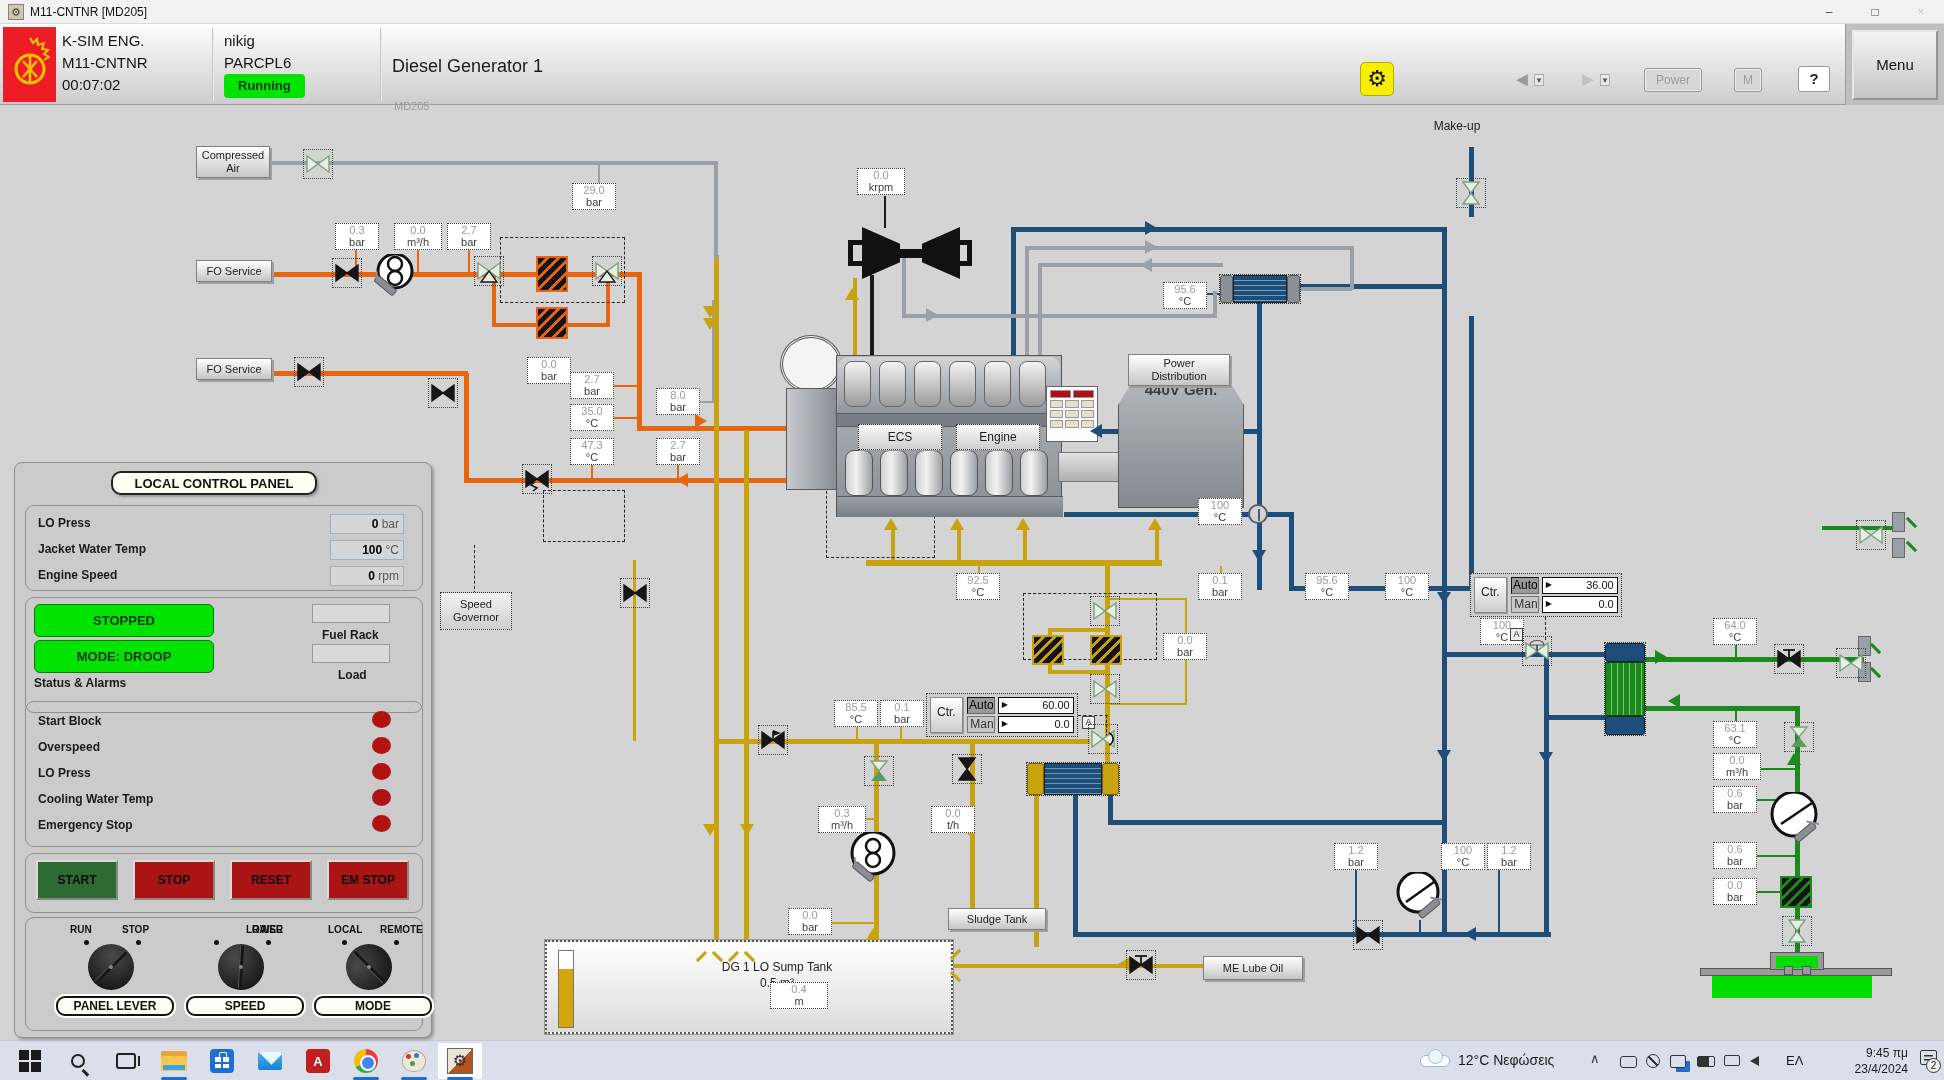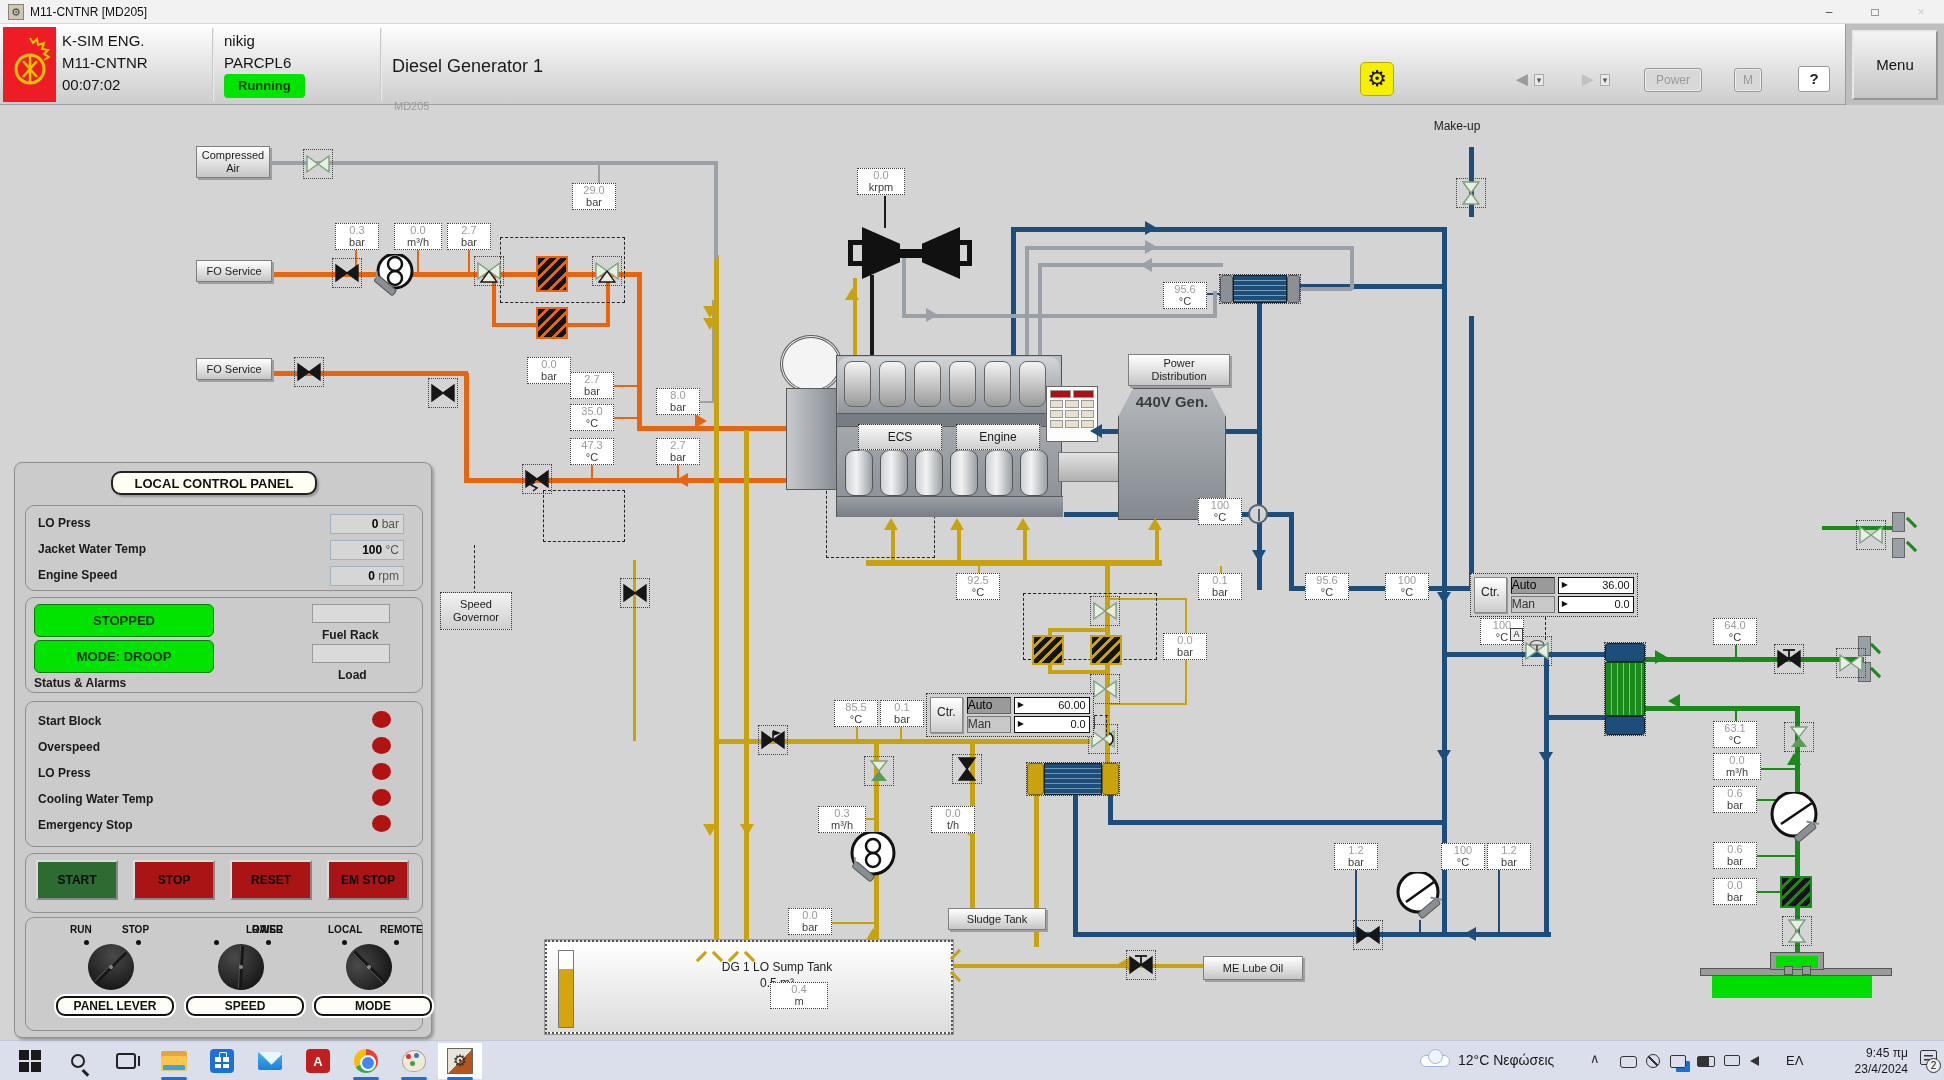--- a/index.html
+++ b/index.html
@@ -44,41 +44,41 @@
   .lbl.abox{background:#eee;border:1px solid #444;font-size:9px;width:13px;height:13px;padding:0;}
   .valve{position:absolute;width:30px;height:30px;border:1px dotted #444;display:flex;align-items:center;justify-content:center;z-index:5;}
   .pump{position:absolute;z-index:5;}
   .filterbox{position:absolute;z-index:5;}
   .arr{position:absolute;width:0;height:0;z-index:3;}
   .slash{position:absolute;width:3px;height:13px;z-index:3;}
   .ctr{position:absolute;z-index:6;background:#cfcfcf;border:1px dotted #333;display:flex;padding:3px;gap:4px;}
   .ctrName{background:linear-gradient(#fff,#ccc);border:1px solid #888;box-shadow:1px 1px 0 #999;font-size:12px;padding:7px 6px;color:#222;}
   .ctrCol{display:flex;flex-direction:column;gap:2px;}
   .ctrRow{display:flex;gap:3px;}
-  .ctrBtn{width:44px;font-size:12px;text-align:left;border:1px solid #777;background:#c9c9c9;color:#333;line-height:15px;}
+  .ctrBtn{width:28px;font-size:12px;text-align:right;border:1px solid #777;background:#c9c9c9;color:#333;line-height:15px;}
   .ctrBtn.sel{background:#9a9a9a;color:#000;border:1px inset #666;}
   .ctrField{width:76px;background:#fff;border:1.5px solid #111;font-size:11px;color:#111;text-align:right;padding:0 3px;line-height:14px;}
   .ctrField b{float:left;font-size:8px;line-height:14px;}
   .eq{position:absolute;z-index:2;}
   
   #flywheel{left:780px;top:335px;width:62px;height:58px;border:3px double #555;border-radius:50%;background:#f4f4f4;}
   #engfront{left:786px;top:388px;width:52px;height:102px;background:linear-gradient(90deg,#c6cacd,#878d94);border:1px solid #5a5a5a;}
   #engmain{left:836px;top:355px;width:226px;height:162px;border:1px solid #555;background:linear-gradient(#b9bdc1,#888e95);}
   #engtop{position:absolute;left:1px;top:1px;width:222px;height:56px;border-radius:10px 10px 0 0;background:linear-gradient(#d2d5d8,#90969c);display:flex;gap:8px;padding:4px 6px;}
   #engtop div{width:27px;height:46px;border-radius:8px;background:linear-gradient(#f4f4f4,#9a9a9a);border:1px solid #666;}
   #engmid{position:absolute;left:0;top:57px;width:226px;height:14px;background:#767d85;border-top:1px solid #5b5b5b;border-bottom:1px solid #5b5b5b;}
   #engcyl{position:absolute;left:8px;top:94px;width:212px;height:46px;display:flex;gap:7px;}
   #engcyl div{width:28px;height:46px;border-radius:9px;background:linear-gradient(90deg,#cdd0d3,#f2f2f2 40%,#9aa0a5);border:1px solid #555;}
   #engbot{position:absolute;left:0;top:140px;width:226px;height:21px;background:linear-gradient(#9aa0a6,#777d84);border-top:1px solid #5b5b5b;}
   #ecsmini{left:1046px;top:386px;width:52px;height:56px;background:#fdfdfd;border:1px solid #666;padding:3px;}
   #ecsmini .r{height:8px;display:flex;gap:2px;margin-bottom:2px;}
   #ecsmini .r div{flex:1;background:#e7e0cd;border:1px solid #999;}
   #ecsmini .r.red div{background:#b01010;}
   #shaft{left:1058px;top:452px;width:64px;height:30px;background:linear-gradient(#e2e2e2,#b0b0b0);border:1px solid #777;}
-  #gen{left:1118px;top:388px;width:108px;height:132px;background:linear-gradient(#b4b8bc,#83898f);border:1px solid #555;clip-path:polygon(14% 0,86% 0,100% 22%,100% 100%,0 100%,0 22%);text-align:center;font-size:15px;font-weight:bold;color:#3b3b3b;padding-top:4px;}
+  #gen{left:1118px;top:376px;width:126px;height:132px;background:linear-gradient(#b4b8bc,#83898f);border:1px solid #555;clip-path:polygon(14% 0,86% 0,100% 22%,100% 100%,0 100%,0 22%);text-align:center;font-size:15px;font-weight:bold;color:#3b3b3b;padding-top:4px;}
   #turbo{left:848px;top:222px;width:122px;height:60px;}
   #turbo .bL{position:absolute;left:0;top:18px;width:16px;height:26px;border:5px solid #111;border-right:none;}
   #turbo .tL{position:absolute;left:14px;top:5px;width:38px;height:52px;background:#111;clip-path:polygon(0 0,100% 32%,100% 68%,0 100%);}
   #turbo .sh{position:absolute;left:50px;top:27px;width:26px;height:9px;background:#111;}
   #turbo .tR{position:absolute;left:74px;top:5px;width:38px;height:52px;background:#111;clip-path:polygon(0 32%,100% 0,100% 100%,0 68%);}
   #turbo .bR{position:absolute;left:108px;top:18px;width:16px;height:26px;border:5px solid #111;border-left:none;}
   .hx{position:absolute;z-index:4;border:1px dotted #333;}
   #aircooler{left:1219px;top:274px;width:82px;height:30px;display:flex;}
   #aircooler .cap{width:13px;background:#8a9096;border:1px solid #555;border-radius:3px;}
   #aircooler .body{flex:1;background:repeating-linear-gradient(#1d4e7a 0 4px,#7d9cb8 4px 5px);border:1px solid #123;}
@@ -790,21 +790,21 @@
   <div id="lcp">
     <div id="lcp-title">LOCAL CONTROL PANEL</div>
     <div class="sect" style="top:42px;height:86px;">
       <div class="lrow" style="top:10px;">LO Press</div>
       <div class="lfield" style="top:8px;"><span class="v">0</span> <span class="u">bar</span></div>
       <div class="lrow" style="top:36px;">Jacket Water Temp</div>
       <div class="lfield" style="top:34px;"><span class="v">100</span> <span class="u">°C</span></div>
       <div class="lrow" style="top:62px;">Engine Speed</div>
       <div class="lfield" style="top:60px;"><span class="v">0</span> <span class="u">rpm</span></div>
     </div>
-    <div class="sect" style="top:134px;height:96px;">
+    <div class="sect" style="top:134px;height:116px;">
       <div class="gstat" style="top:6px;">STOPPED</div>
       <div class="gstat" style="top:42px;">MODE: DROOP</div>
       <div class="sflab" style="left:8px;top:78px;">Status &amp; Alarms</div>
       <div class="sfield" style="left:286px;top:6px;"></div>
       <div class="sflab" style="left:296px;top:30px;">Fuel Rack</div>
       <div class="sfield" style="left:286px;top:46px;"></div>
       <div class="sflab" style="left:312px;top:70px;">Load</div>
     </div>
     <div class="sect" id="alarmsect" style="top:238px;height:146px;">
         <div class="alrow" style="top: 12px;">Start Block</div>

